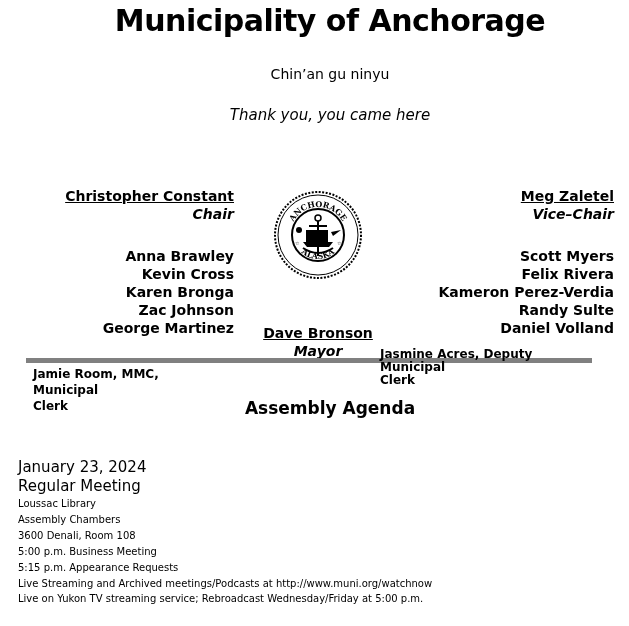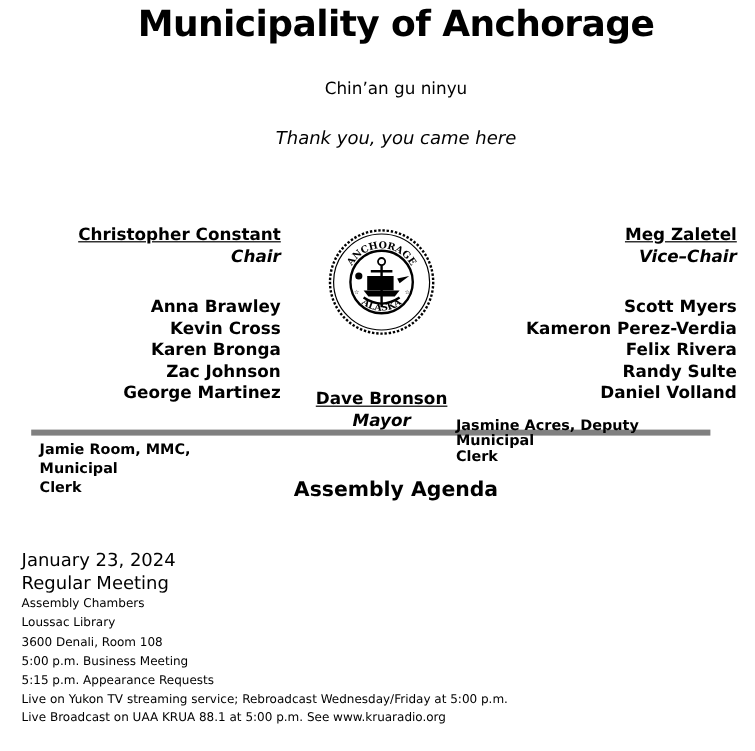--- a/index.html
+++ b/index.html
@@ -75,22 +75,22 @@
     <text x="64" y="55" font-size="5" fill="#000">☆</text>
   </svg>
   <div class="head">Dave Bronson</div>
   <div class="role">Mayor</div>
 </div>
 
 <div class="abs col col-right">
   <div class="head">Meg Zaletel</div>
   <div class="role">Vice–Chair</div>
   <div>Scott Myers</div>
+  <div>Felix Rivera</div>
   <div>Kameron Perez-Verdia</div>
-  <div>Felix Rivera</div>
   <div>Randy Sulte</div>
   <div>Daniel Volland</div>
 </div>
 
 <div class="abs rule"></div>
 
 <div class="abs clerk-left">
   <div>Jamie Room, MMC, Municipal</div>
   <div>Clerk</div>
 </div>
@@ -101,20 +101,20 @@
 </div>
 
 <div class="abs agenda">Assembly Agenda</div>
 
 <div class="abs date">
   <div>January 23, 2024</div>
   <div>Regular Meeting</div>
 </div>
 
 <div class="abs details">
+  <div>Loussac Library</div>
   <div>Assembly Chambers</div>
-  <div>Loussac Library</div>
   <div>3600 Denali, Room 108</div>
   <div>5:00 p.m. Business Meeting</div>
   <div>5:15 p.m. Appearance Requests</div>
+  <div>Live Streaming and Archived meetings/Podcasts at http://www.muni.org/watchnow</div>
   <div>Live on Yukon TV streaming service; Rebroadcast Wednesday/Friday at 5:00 p.m.</div>
-  <div>Live Broadcast on UAA KRUA 88.1 at 5:00 p.m. See www.kruaradio.org</div>
 </div>
 
 </body></html>

